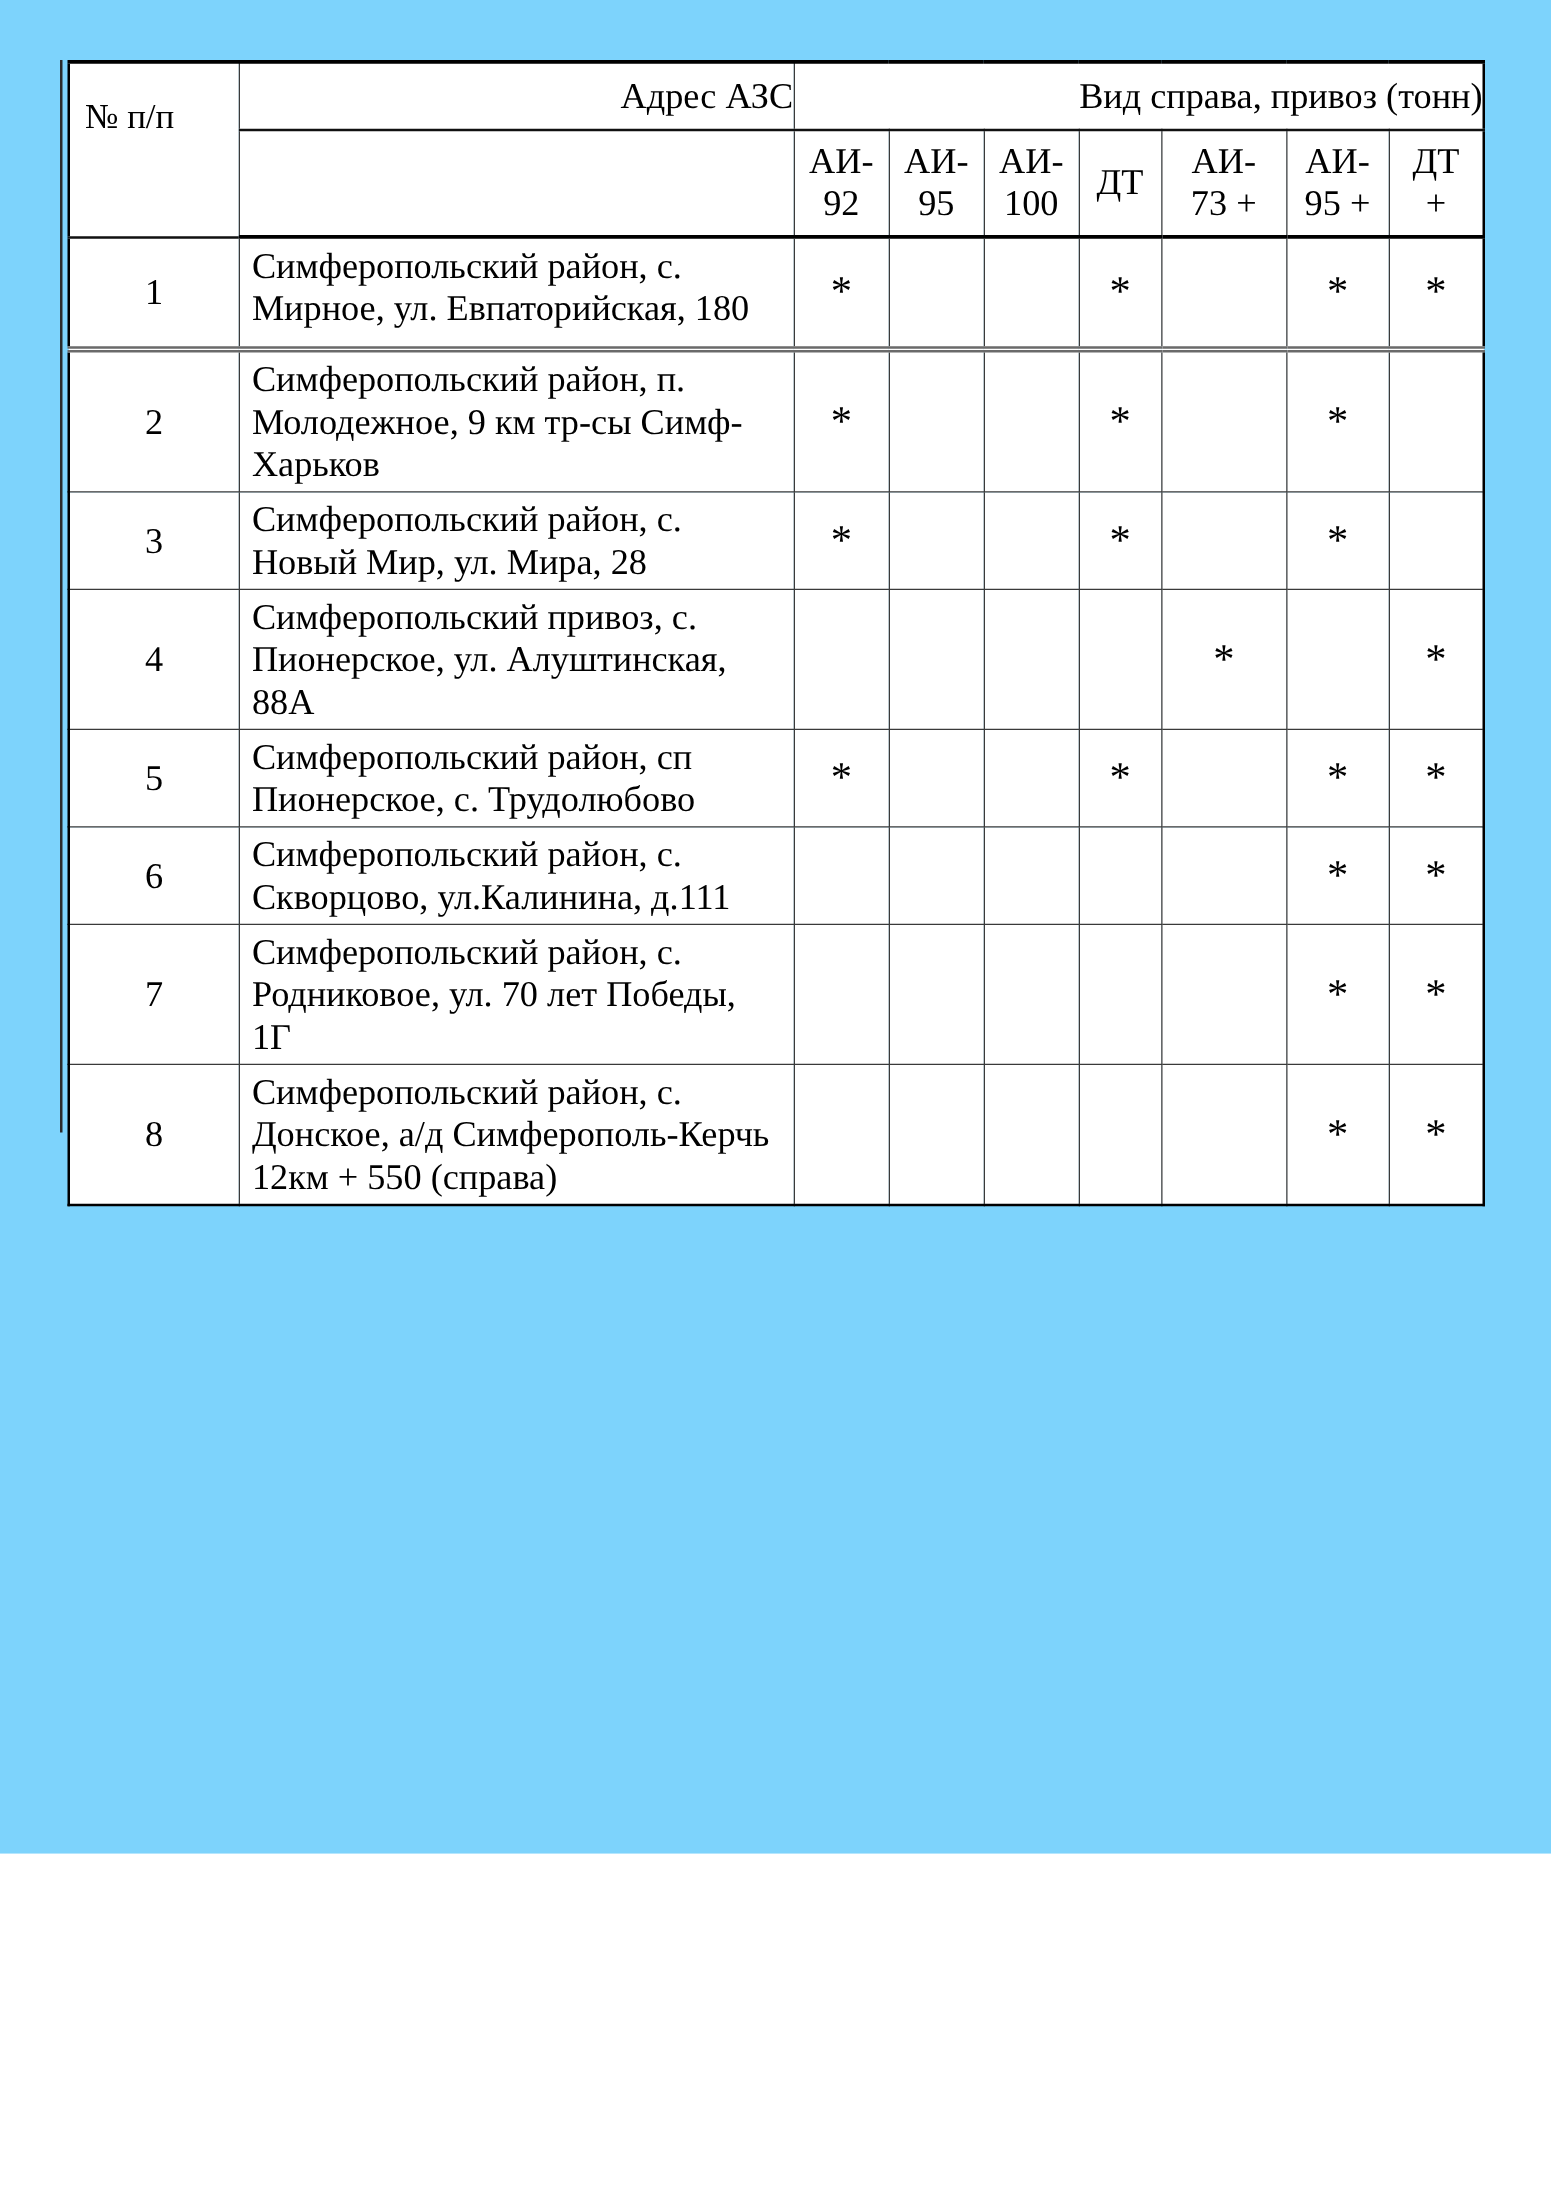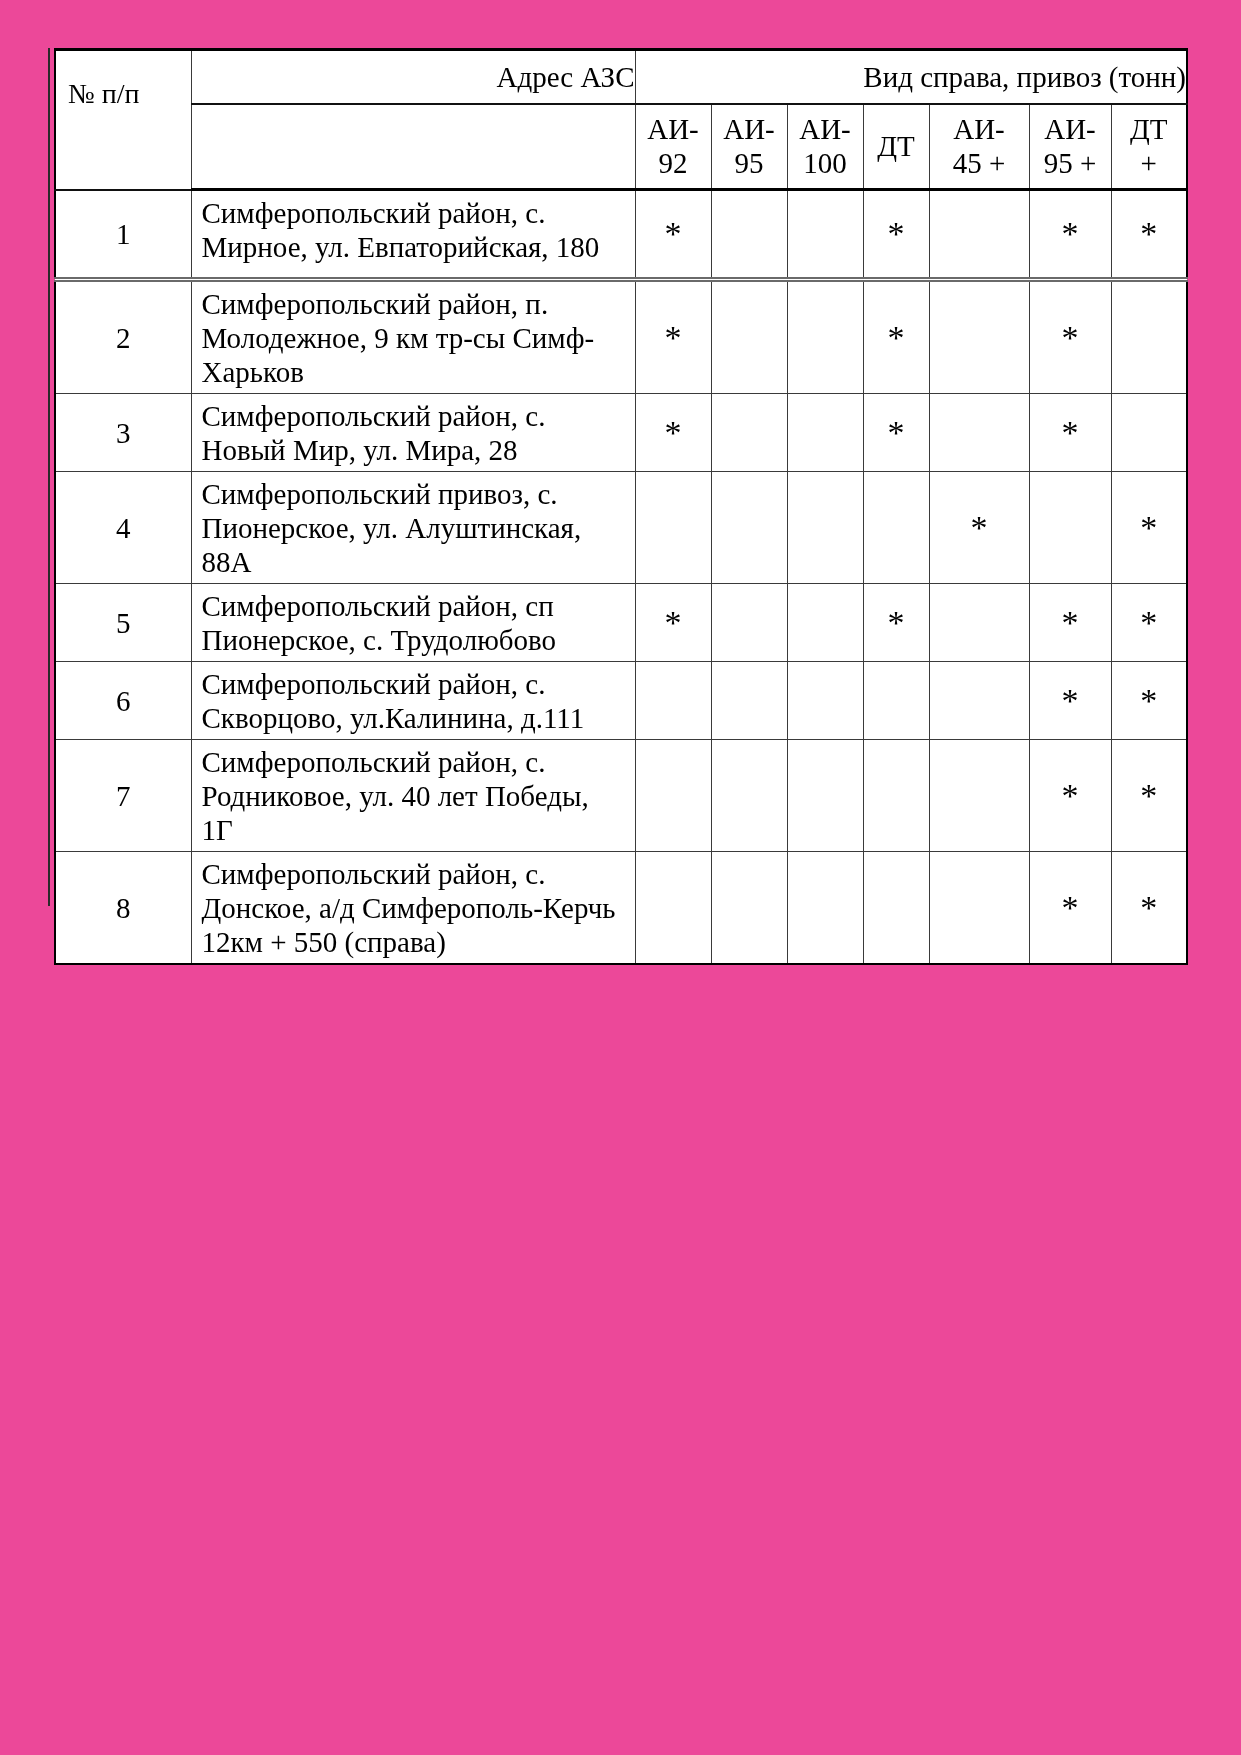--- a/index.html
+++ b/index.html
@@ -1,21 +1,21 @@
 <!DOCTYPE html>
 <html><head>
 <meta charset="utf-8">
 <style>
   * { margin: 0; padding: 0; box-sizing: border-box; }
   html, body { background: #ffffff; }
   .page {
     position: relative;
     width: 1241px;
-    height: 1755px;
-    background: #ec4899;
+    height: 1483px;
+    background: #7dd3fc;
     font-family: "Liberation Serif", "DejaVu Serif", serif;
     color: #000000;
   }
   .outer-left-line {
     position: absolute;
     left: 48px;
     top: 48px;
     width: 2px;
     height: 858px;
     background: #2a2a2a;
@@ -120,21 +120,21 @@
           </th>
           <th class="fuel-h">
             <span>АИ-</span>
             <span>100</span>
           </th>
           <th class="fuel-h">
             <span>ДТ</span>
           </th>
           <th class="fuel-h">
             <span>АИ-</span>
-            <span>45 +</span>
+            <span>73 +</span>
           </th>
           <th class="fuel-h">
             <span>АИ-</span>
             <span>95 +</span>
           </th>
           <th class="fuel-h">
             <span>ДТ</span>
             <span>+</span>
           </th>
         </tr>
@@ -202,21 +202,21 @@
           <td class="mark"></td>
           <td class="mark"></td>
           <td class="mark"></td>
           <td class="mark"></td>
           <td class="mark"></td>
           <td class="mark">*</td>
           <td class="mark">*</td>
         </tr>
         <tr>
           <td class="num">7</td>
-          <td class="addr">Симферопольский район, с. Родниковое, ул. 40 лет Победы, 1Г</td>
+          <td class="addr">Симферопольский район, с. Родниковое, ул. 70 лет Победы, 1Г</td>
           <td class="mark"></td>
           <td class="mark"></td>
           <td class="mark"></td>
           <td class="mark"></td>
           <td class="mark"></td>
           <td class="mark">*</td>
           <td class="mark">*</td>
         </tr>
         <tr>
           <td class="num">8</td>

